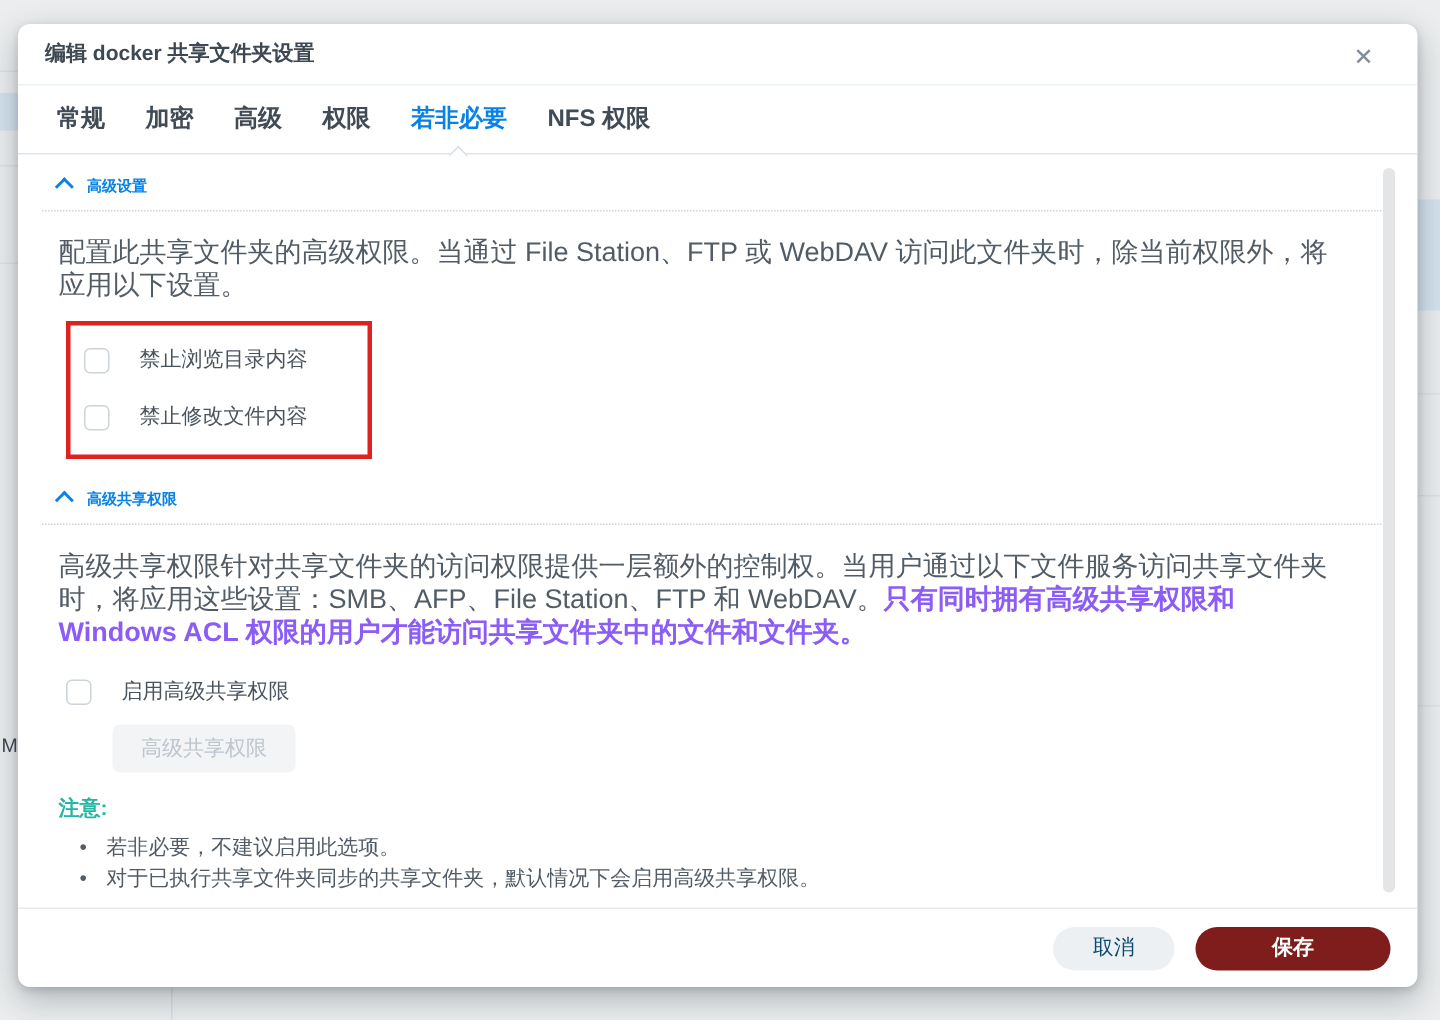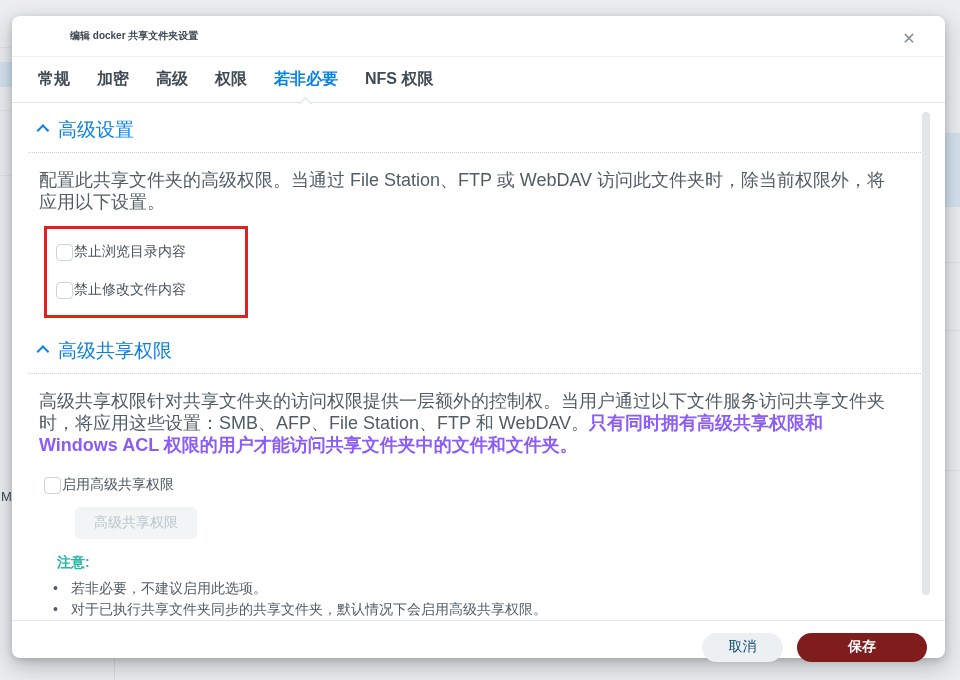--- a/index.html
+++ b/index.html
@@ -21,21 +21,21 @@
     position:absolute; left:12px; top:16px; width:933px; height:642px;
     background:#ffffff; border-radius:8px;
     box-shadow:0 8px 22px rgba(40,50,60,.30), 0 2px 6px rgba(40,50,60,.18);
     display:flex; flex-direction:column;
   }
   .dlg-header {
     height:41px; flex:0 0 41px; padding:0 18px;
     display:flex; align-items:center;
     border-bottom:1px solid #e8f0f8;
   }
-  .dlg-title { font-size:10px; font-weight:bold; color:#3d4852;margin-left:40px; }
+  .dlg-title { font-size:14px; font-weight:bold; color:#3d4852; }
   .dlg-close {
     position:absolute; top:10px; right:24px; width:24px; height:24px;
     display:flex; align-items:center; justify-content:center;
     font-size:16px; color:#818d98; cursor:pointer; font-weight:bold;
   }
   
   .tabs {
     flex:0 0 46px; height:46px; display:flex; align-items:center; gap:27px;
     padding:0 26px; border-bottom:1px solid #dde6ee; position:relative;
   }
@@ -45,42 +45,42 @@
     position:absolute; left:50%; bottom:-5px; width:9px; height:9px;
     margin-left:-5px; background:#fff; transform:rotate(45deg);
     border-left:1px solid #d4dfe8; border-top:1px solid #d4dfe8;
   }
   
   .content { flex:1 1 auto; padding:0 16px; position:relative; }
   .section-header {
     margin-top:10px; display:flex; align-items:center; gap:12px;
     padding:4px 0 9px 9px; border-bottom:1px dotted #ccd3d9; cursor:pointer;
   }
-  .section-title { font-size:19px; font-weight:normal; color:#0982e6; }
+  .section-title { font-size:10px; font-weight:bold; color:#0982e6; }
   .chevron-up {
     width:9px; height:9px; border-top:2px solid #0982e6; border-right:2px solid #0982e6;
     transform:rotate(-45deg) translate(1px,1px);
   }
   .para { font-size:18px; line-height:22px; color:#525c66; margin:16px 0 0 11px; padding-right:30px; }
   .para b { color:#8b5cf6; }
   .red-annotation {
     margin:13px 0 0 16px; width:204px; border:3px solid #dd2220; padding:4px 0 6px 0;
   }
-  .cb-row { display:flex; align-items:center; gap:1px; height:38px; padding-left:9px; cursor:pointer;font-family:Liberation Serif, serif; }
+  .cb-row { display:flex; align-items:center; gap:20px; height:38px; padding-left:9px; cursor:pointer;font-family:Liberation Serif, serif; }
   .checkbox {
     width:17px; height:17px; border:1px solid #ccd3da; border-radius:4px; background:#fff; flex:0 0 17px;
   }
   .cb-label { font-size:14px; color:#4a545e; }
   .section-header.second { margin-top:16px; }
   .enable-row { margin:17px 0 0 7px; height:24px; }
   .btn-disabled {
     margin:10px 0 0 47px; display:inline-block; padding:7px 19px;
     background:#f2f4f6; color:#bdc5cd; font-size:14px; border:none; border-radius:5px;
   }
-  .note-title { margin:15px 0 0 29px; font-size:14px; font-weight:bold; color:#27b5a5; }
+  .note-title { margin:15px 0 0 11px; font-size:14px; font-weight:bold; color:#27b5a5; }
   .note-list { margin:6px 0 0 11px; }
   .note-item { display:flex; gap:13px; font-size:14px; line-height:21px; color:#525c66; margin-left:14px; }
   .note-bullet { color:#525c66; }
   .scrollbar-thumb {
     position:absolute; right:15px; top:96px; width:8px; height:483px;
     background:#e3e5e7; border-radius:4px; cursor:pointer;
   }
   
   .dlg-footer {
     flex:0 0 53px; border-top:1px solid #e7e9ec;

